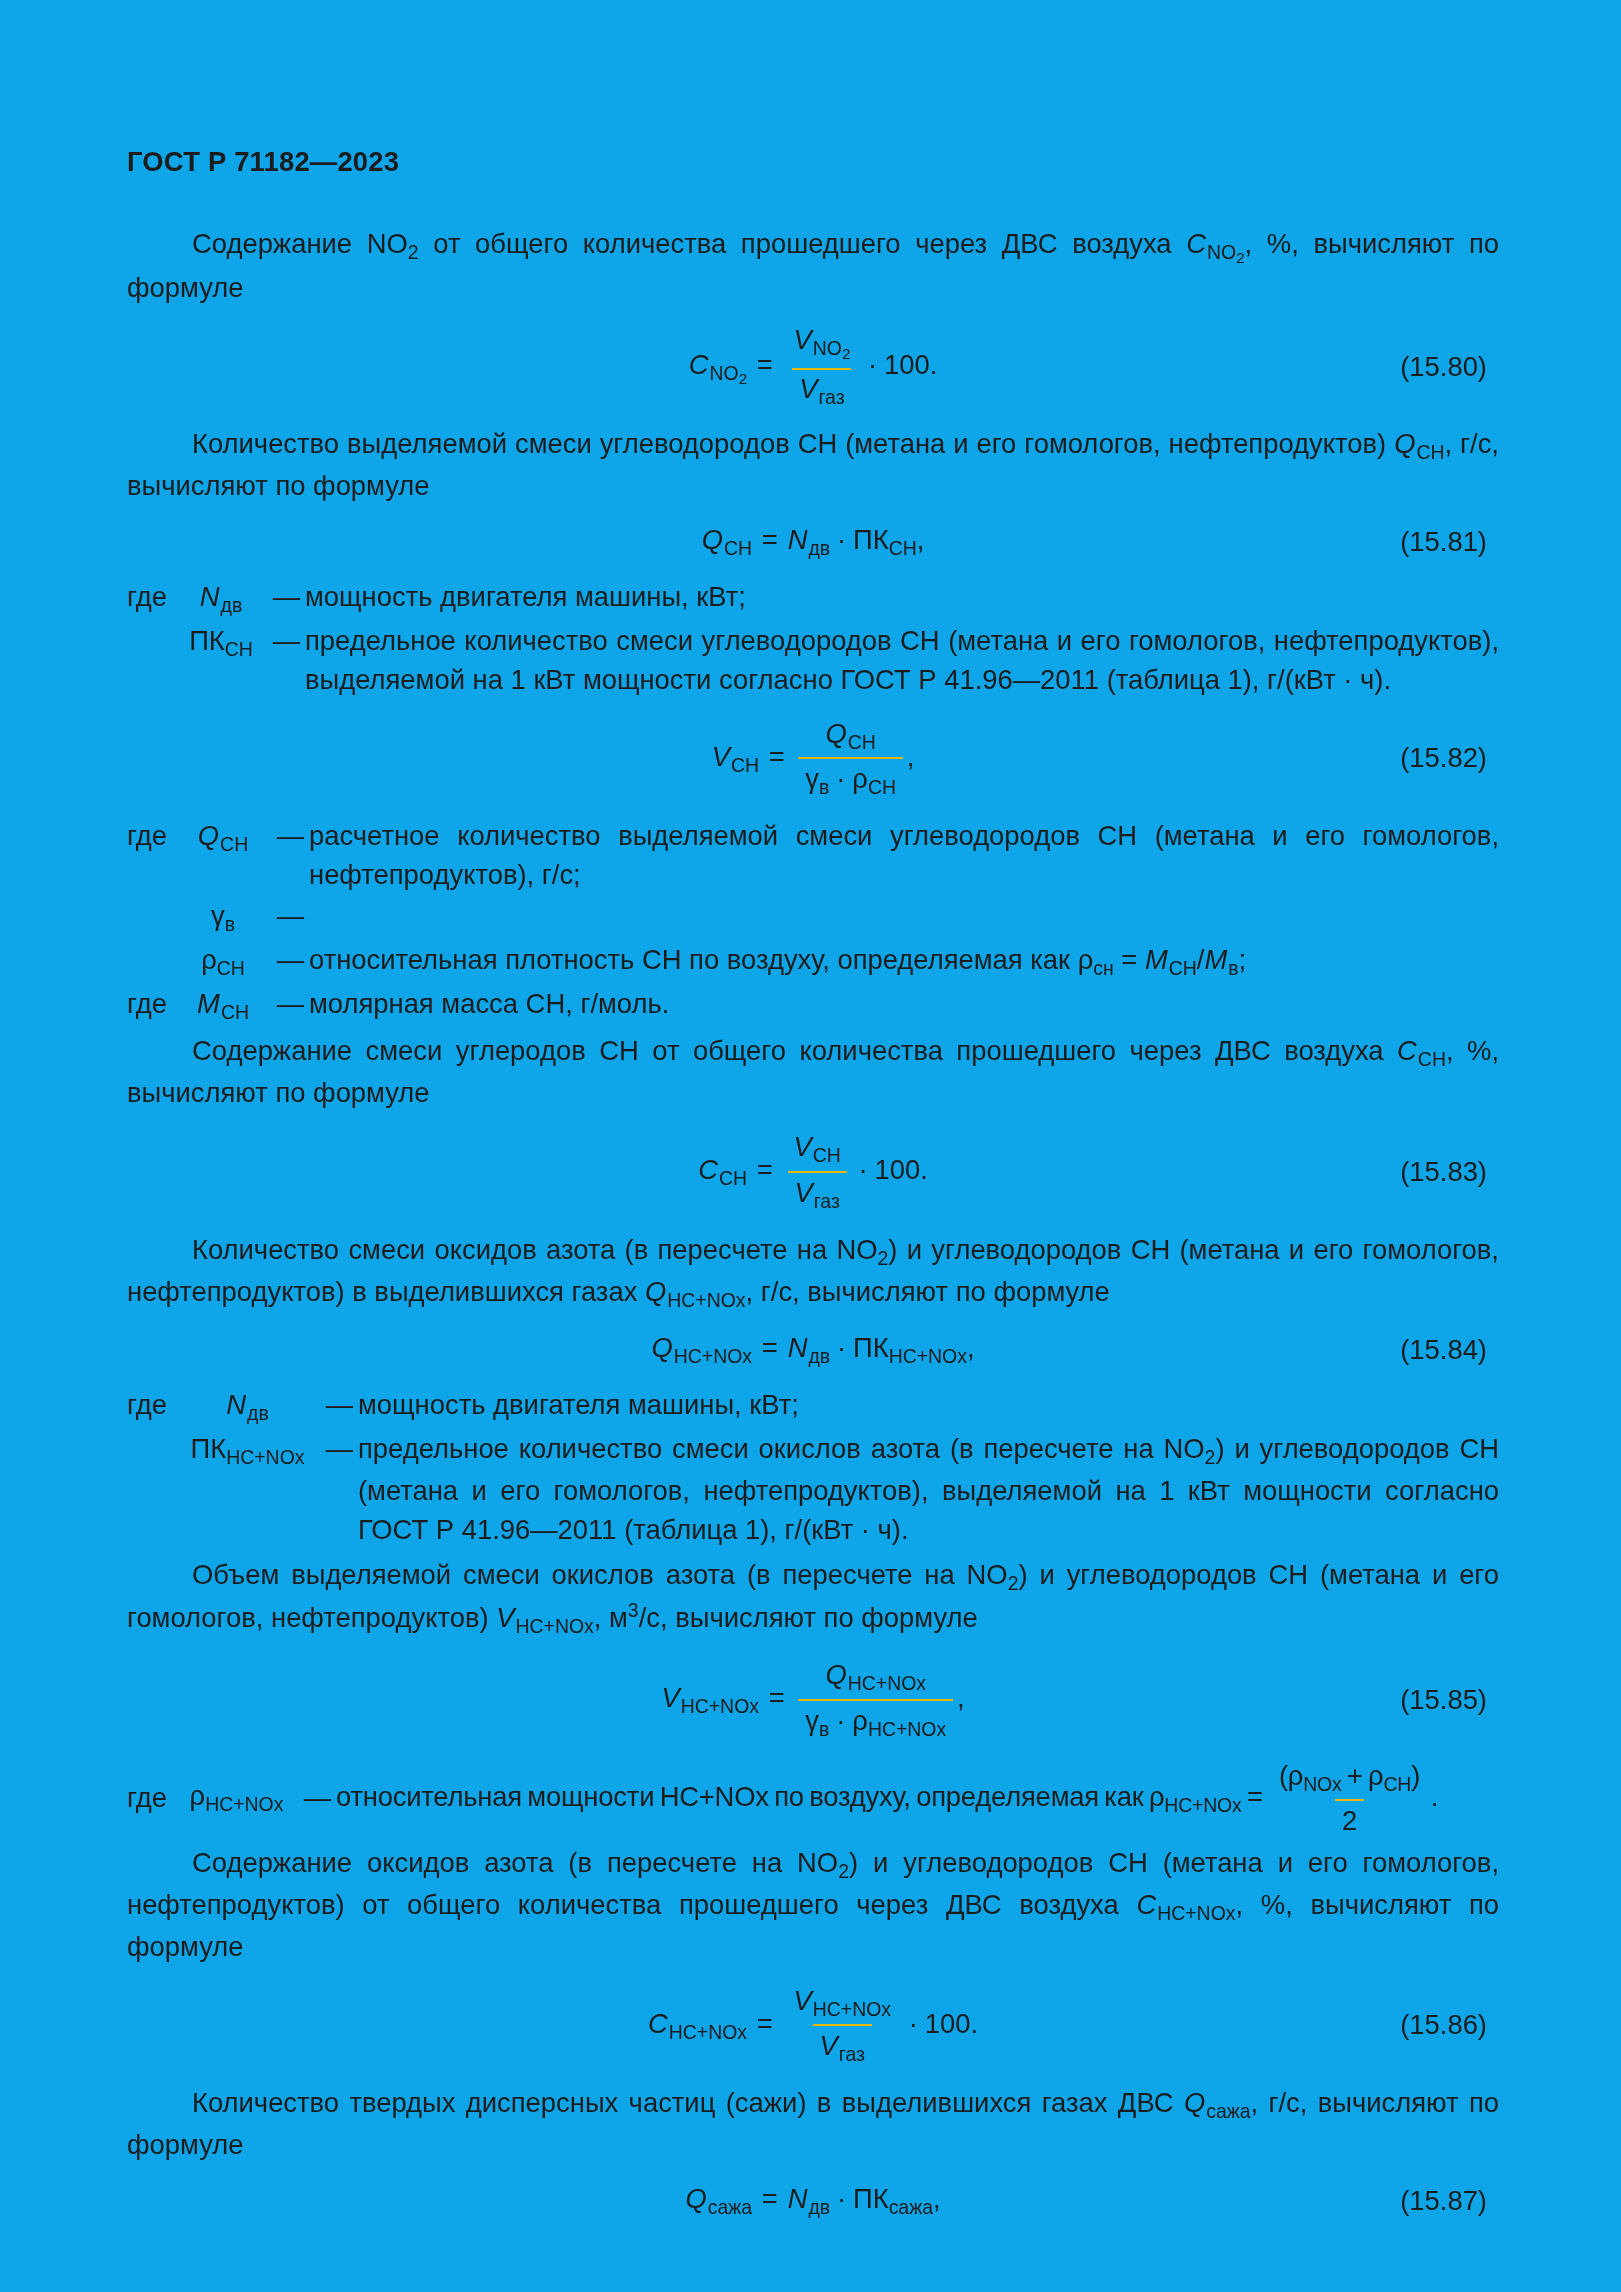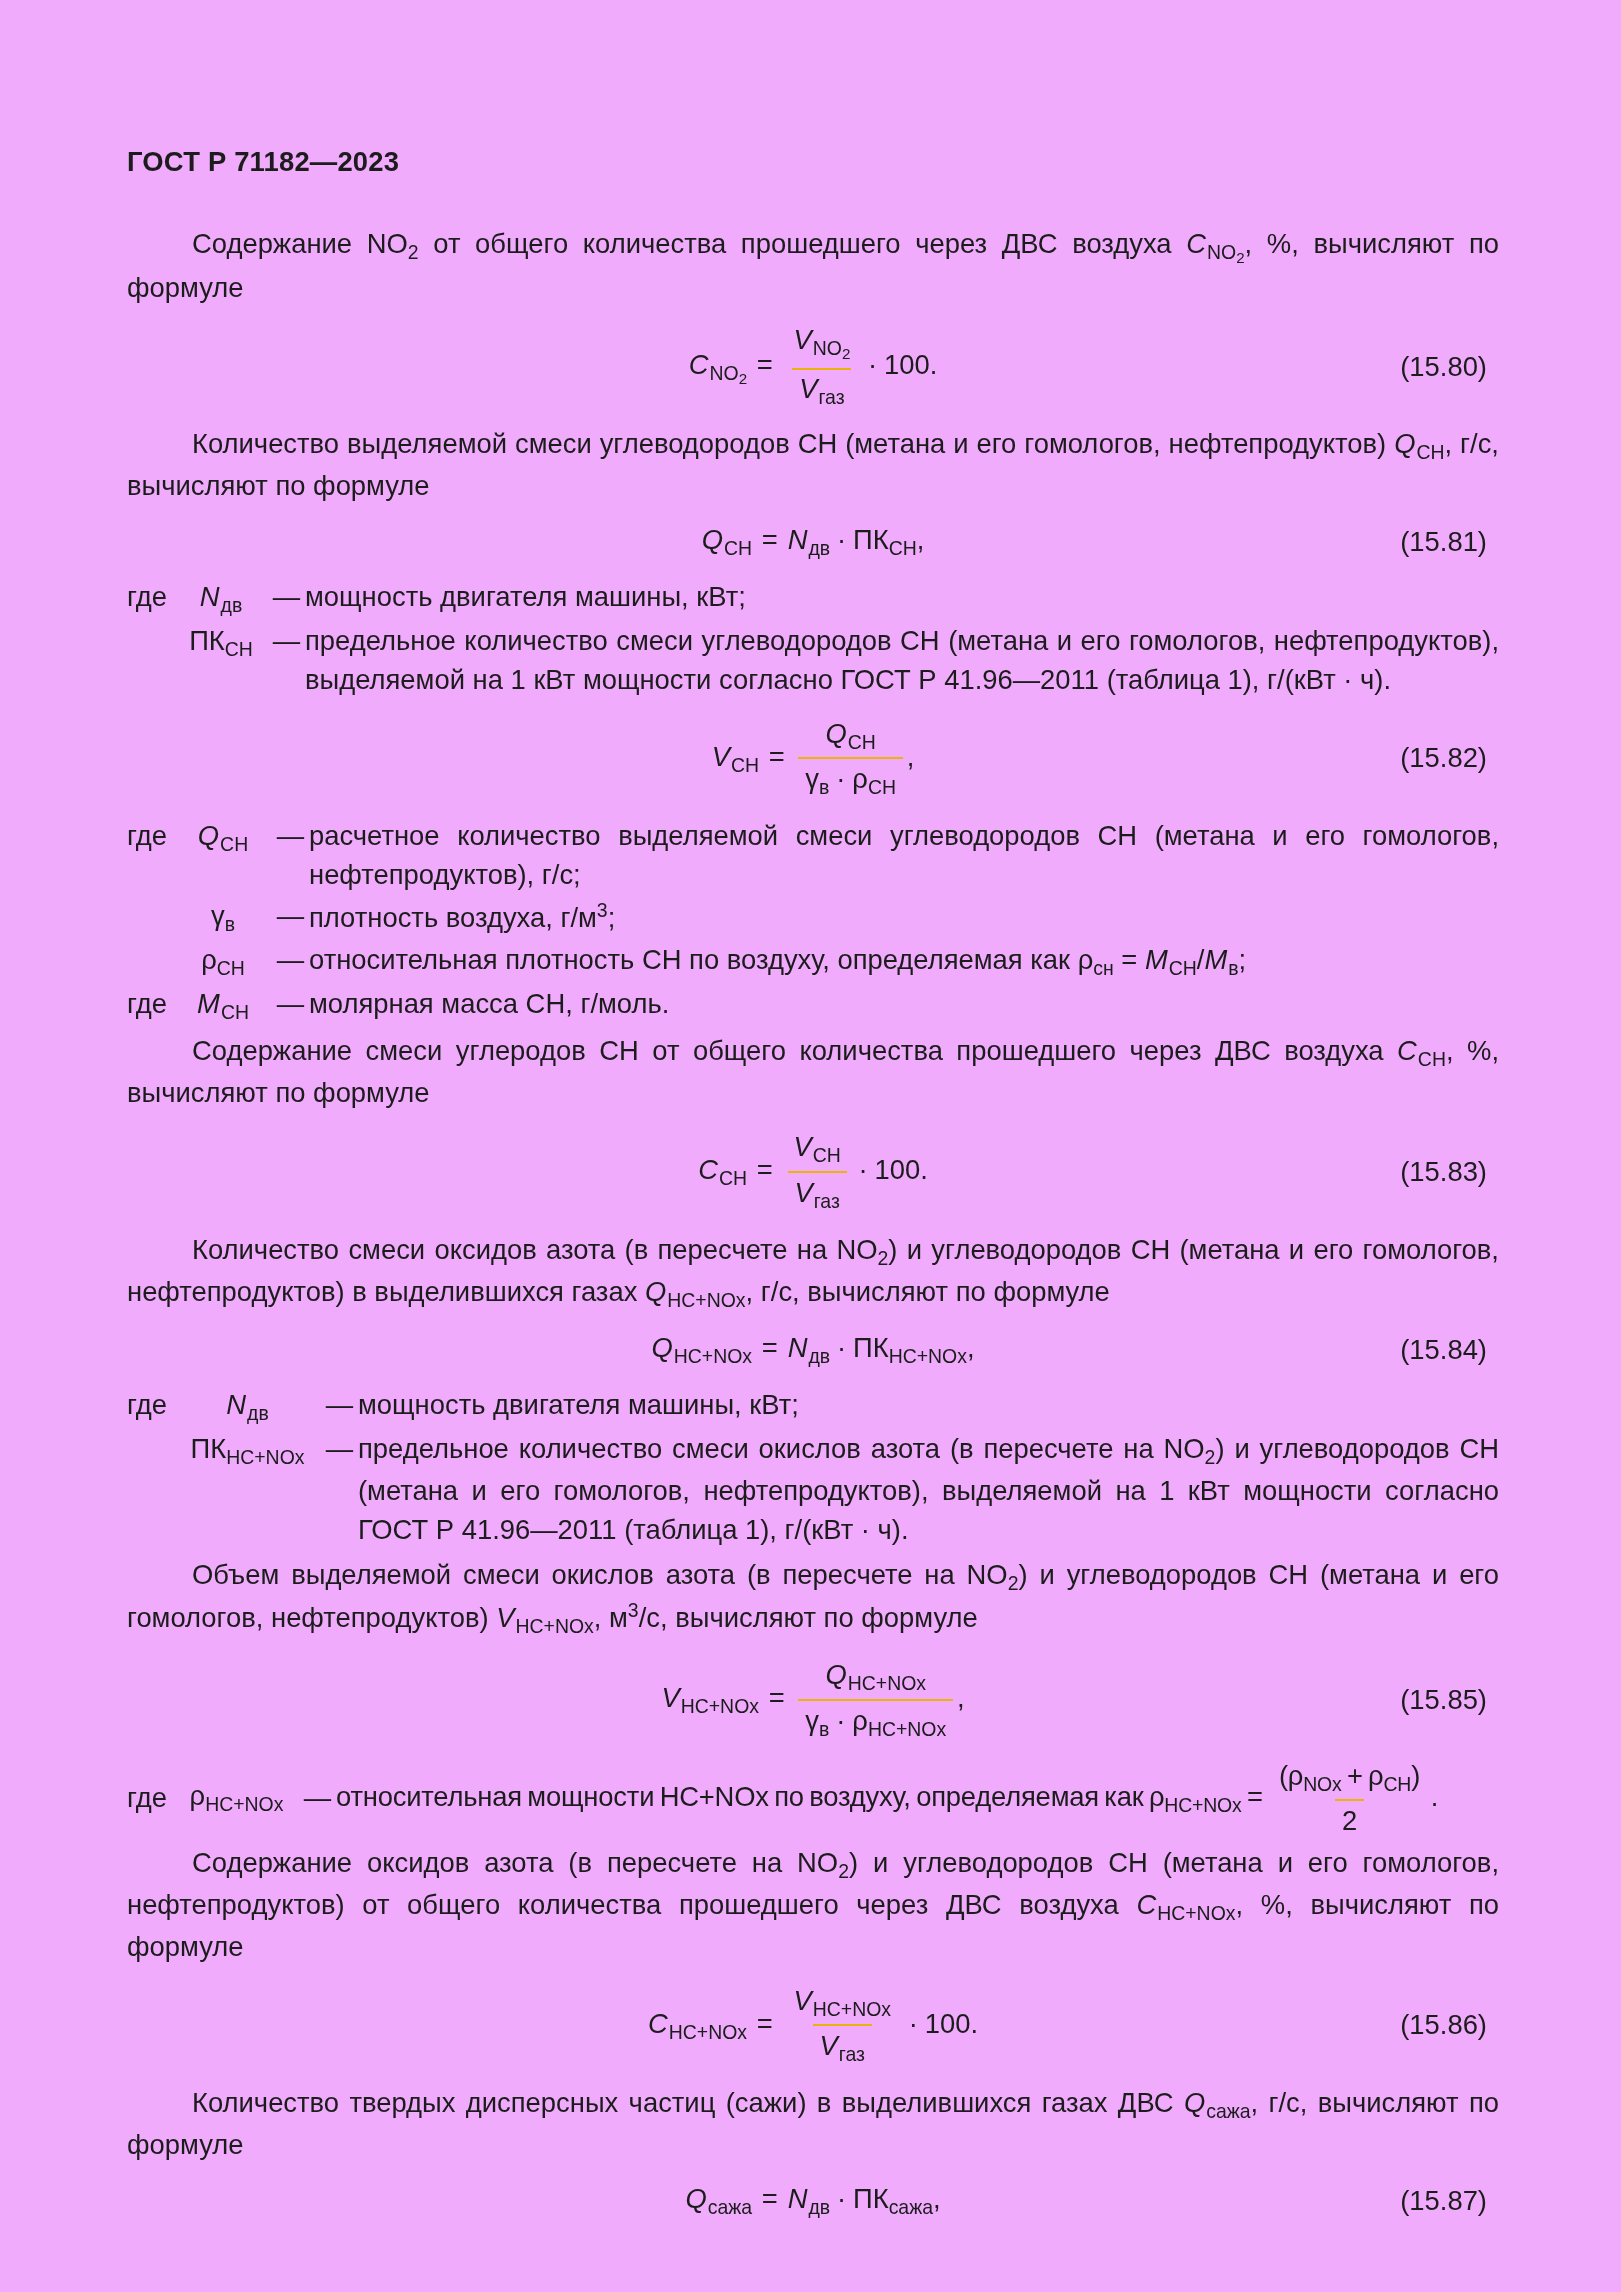--- a/index.html
+++ b/index.html
@@ -1,18 +1,18 @@
 <!DOCTYPE html>
 <html><head>
 <meta charset="utf-8">
 <style>
   html,body { margin:0; padding:0; background:#888; }
   .page {
     position:relative; width:1621px; height:2293px; margin:0 auto;
-    background:#f0abfc; overflow:hidden;
+    background:#0ea5e9; overflow:hidden;
     font-family:"Liberation Sans", sans-serif;
     font-size:27.4px; line-height:1.42; color:#1c1c1c;
   }
   .content { position:absolute; left:127px; top:143px; width:1372px; }
   .doc-header { font-weight:bold; letter-spacing:0.2px; margin-bottom:43px; }
 
   .para { margin:5.9px 0 0 0; text-indent:65px; text-align:justify; }
 
   .v { font-style:italic; padding-right:1px; }
   .sb { font-size:71%; vertical-align:-0.32em; }
@@ -97,21 +97,20 @@
     <div class="wrow">
       <span class="wlbl">где</span>
       <span class="wterm"><span class="v">Q</span><span class="sb">СН</span></span>
       <span class="wdash">—</span>
       <span class="wdef">расчетное количество выделяемой смеси углеводородов СН (метана и его гомологов, нефтепродуктов), г/с;</span>
     </div>
     <div class="wrow">
       <span class="wlbl"></span>
       <span class="wterm"><span>γ</span><span class="sb">в</span></span>
       <span class="wdash">—</span>
-      <span class="wdef"><span>плотность воздуха, г/м</span><span class="sp">3</span><span>;</span></span>
     </div>
     <div class="wrow">
       <span class="wlbl"></span>
       <span class="wterm"><span>ρ</span><span class="sb">СН</span></span>
       <span class="wdash">—</span>
       <span class="wdef"><span>относительная плотность СН по воздуху, определяемая как </span><span>ρ</span><span class="sb">сн</span><span> = </span><span class="v">M</span><span class="sb">СН</span><span>/</span><span class="v">M</span><span class="sb">в</span><span>;</span></span>
     </div>
     <div class="wrow">
       <span class="wlbl">где</span>
       <span class="wterm"><span class="v">M</span><span class="sb">СН</span></span>

